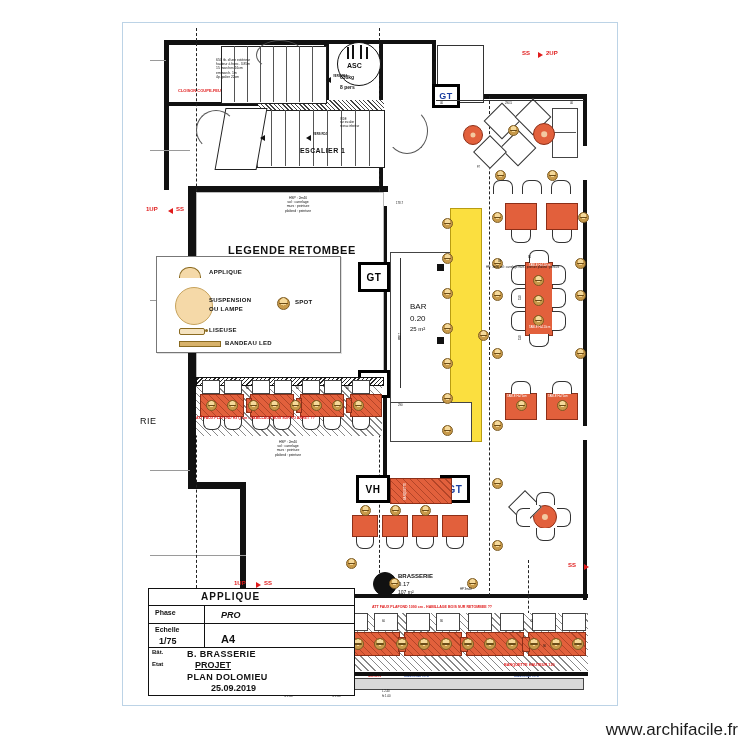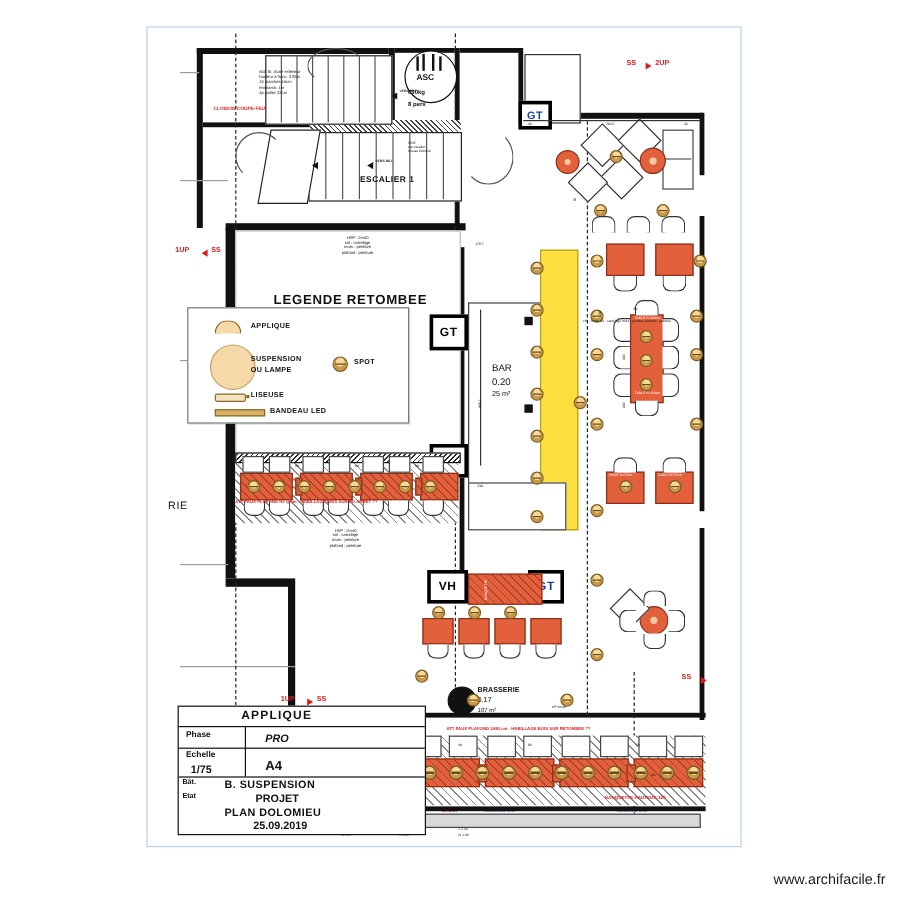--- a/index.html
+++ b/index.html
@@ -87,21 +87,21 @@
   .tb-txt{position:absolute;font-family:"Liberation Sans",sans-serif;color:#111;}
 
   
   .t{position:absolute;color:#111;white-space:nowrap;}
   .tred{position:absolute;color:#e01b1b;white-space:nowrap;font-weight:bold;}
   .tiny{font-size:3.4px;line-height:4.2px;letter-spacing:0;}
   .xtiny{font-size:2.8px;line-height:3.4px;}
   .md{font-size:7px;}
   .rot90{transform-origin:0 0;transform:rotate(-90deg);}
 
-  #watermark{position:absolute;right:12px;bottom:10px;font-size:12px;color:#1b1b1b;}
+  #watermark{position:absolute;right:12px;bottom:10px;font-size:17px;color:#1b1b1b;}
 
   .arrowR{position:absolute;width:0;height:0;border-left:5px solid #e01b1b;
     border-top:3px solid transparent;border-bottom:3px solid transparent;}
   .arrowL{position:absolute;width:0;height:0;border-right:5px solid #e01b1b;
     border-top:3px solid transparent;border-bottom:3px solid transparent;}
   .arrowBk{position:absolute;width:0;height:0;border-right:5px solid #111;
     border-top:3px solid transparent;border-bottom:3px solid transparent;}
 
   .circ{position:absolute;border:1px solid #111;border-radius:50%;background:#fff;}
   .door{position:absolute;border:1px solid #555;border-radius:50%;
@@ -510,24 +510,24 @@
     <div class="tb-txt" style="left:52px;top:2px;font-size:10px;font-weight:bold;letter-spacing:1px;">APPLIQUE</div>
 
     <div class="tb-txt" style="left:6px;top:20px;font-size:7px;font-weight:bold;">Phase</div>
     <div class="tb-txt" style="left:72px;top:21px;font-size:9px;font-weight:bold;font-style:italic;">PRO</div>
 
     <div class="tb-txt" style="left:6px;top:37px;font-size:7px;font-weight:bold;">Echelle</div>
     <div class="tb-txt" style="left:10px;top:47px;font-size:9px;font-weight:bold;">1/75</div>
     <div class="tb-txt" style="left:72px;top:44px;font-size:11px;font-weight:bold;">A4</div>
 
     <div class="tb-txt" style="left:3px;top:60px;font-size:6px;font-weight:bold;">Bât.</div>
-    <div class="tb-txt" style="left:38px;top:60px;font-size:9px;font-weight:bold;letter-spacing:.4px;">B. SUSPENSION</div>
+    <div class="tb-txt" style="left:38px;top:60px;font-size:9px;font-weight:bold;letter-spacing:.4px;">B. BRASSERIE</div>
 
     <div class="tb-txt" style="left:3px;top:72px;font-size:6px;font-weight:bold;">Etat</div>
-    <div class="tb-txt" style="left:64px;top:71px;font-size:9px;font-weight:bold;">PROJET</div>
+    <div class="tb-txt" style="left:46px;top:71px;font-size:9px;font-weight:bold;text-decoration:underline;">PROJET</div>
 
     <div class="tb-txt" style="left:38px;top:83px;font-size:9px;font-weight:bold;letter-spacing:.4px;">PLAN DOLOMIEU</div>
     <div class="tb-txt" style="left:62px;top:94px;font-size:9px;font-weight:bold;">25.09.2019</div>
   </div>
 
   <div id="watermark">www.archifacile.fr</div>
 
 </div>
 
 </body></html>

